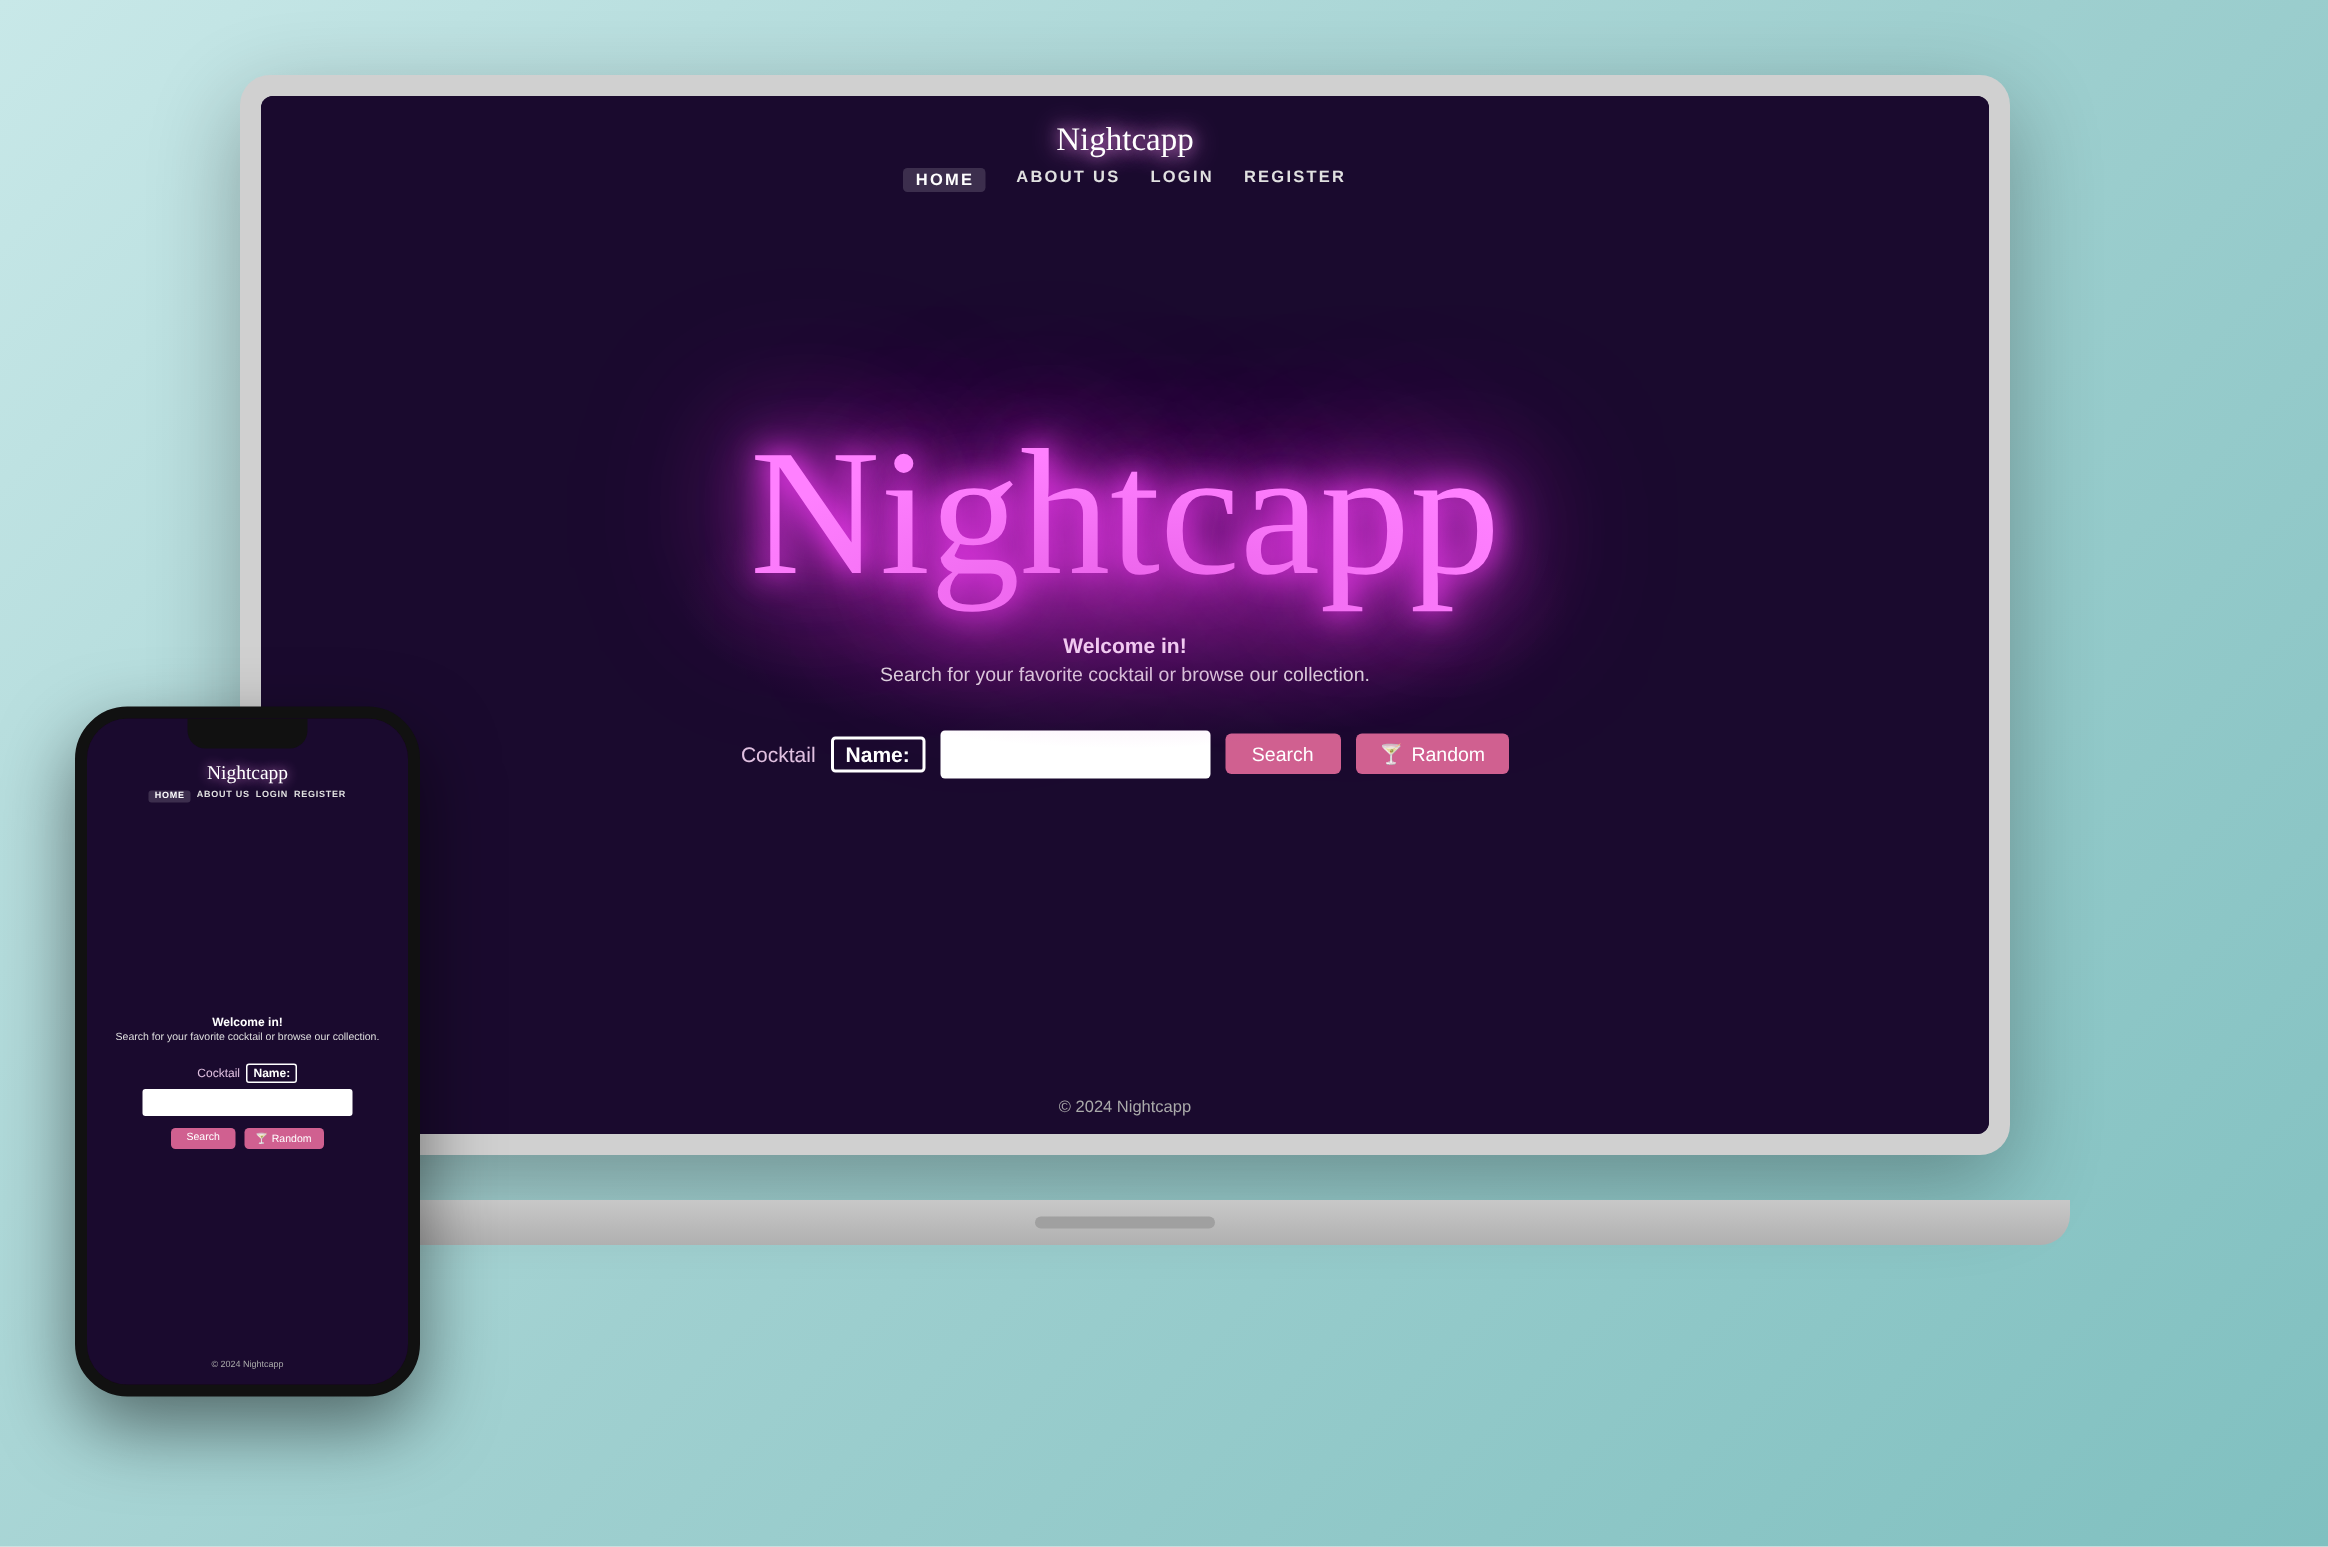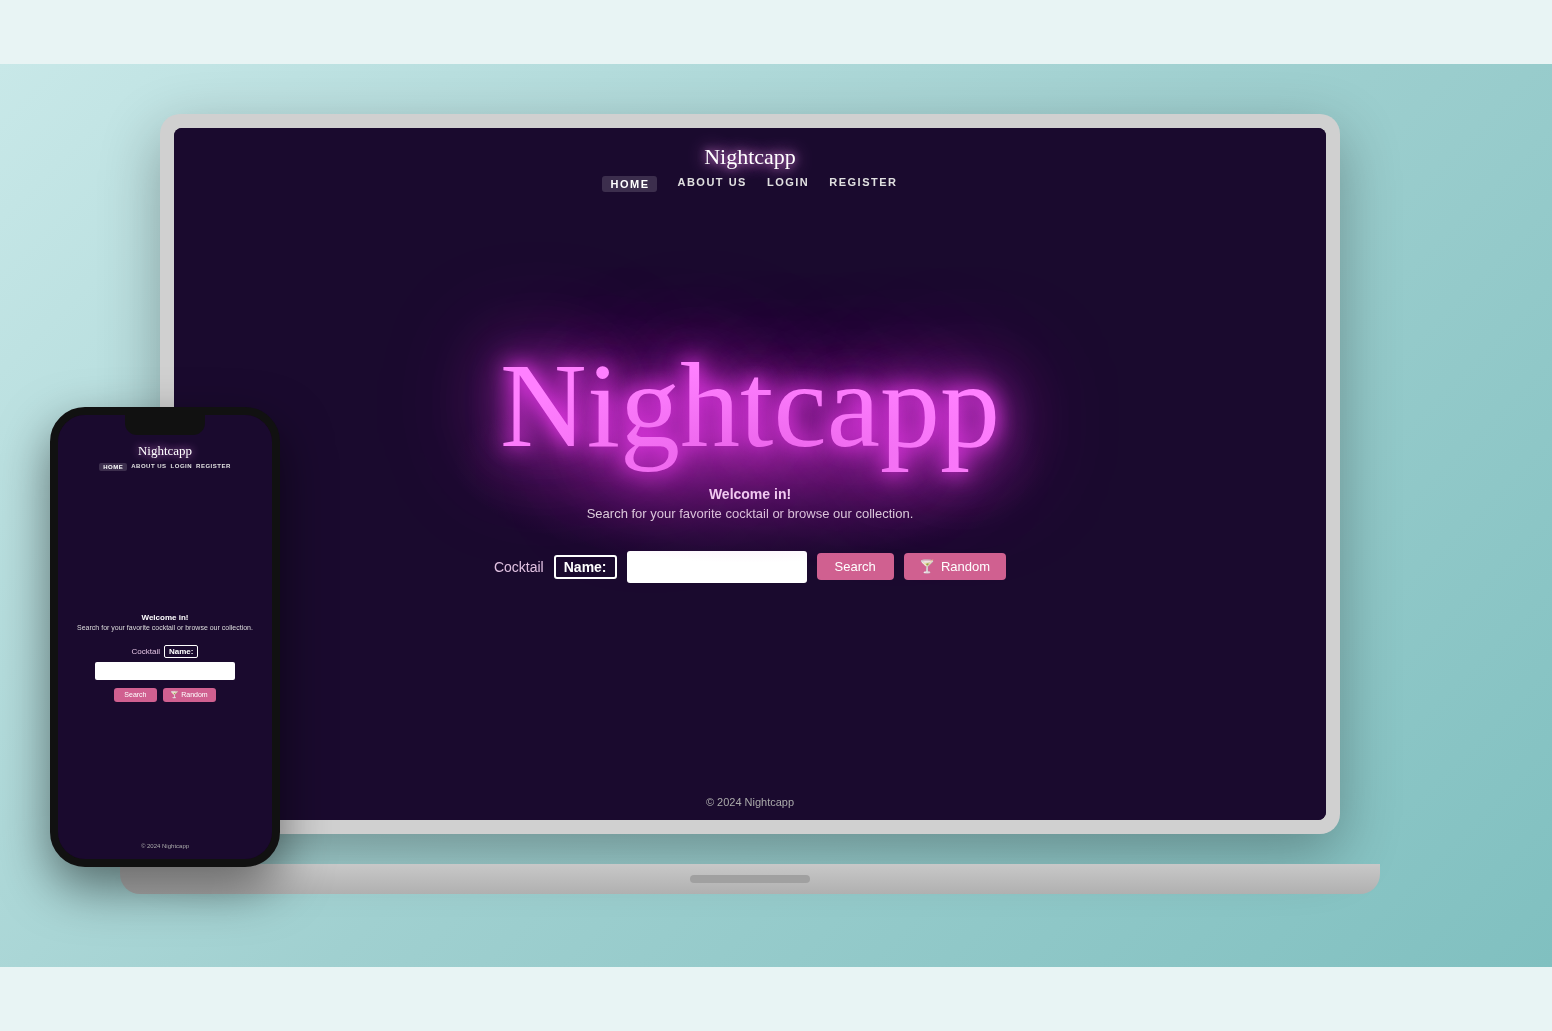--- a/index.html
+++ b/index.html
@@ -11,21 +11,21 @@
       display: flex;
       align-items: center;
       justify-content: center;
       font-family: Arial, sans-serif;
       overflow: hidden;
     }
 
     .scene {
       position: relative;
       width: 1552px;
-      height: 903px;
+      height: 1031px;
       background: linear-gradient(135deg, #c8e8e8 0%, #a0d0d0 50%, #80c0c0 100%);
     }
 
     
     .laptop {
       position: absolute;
       top: 50px;
       left: 160px;
       width: 1180px;
       height: 780px;

